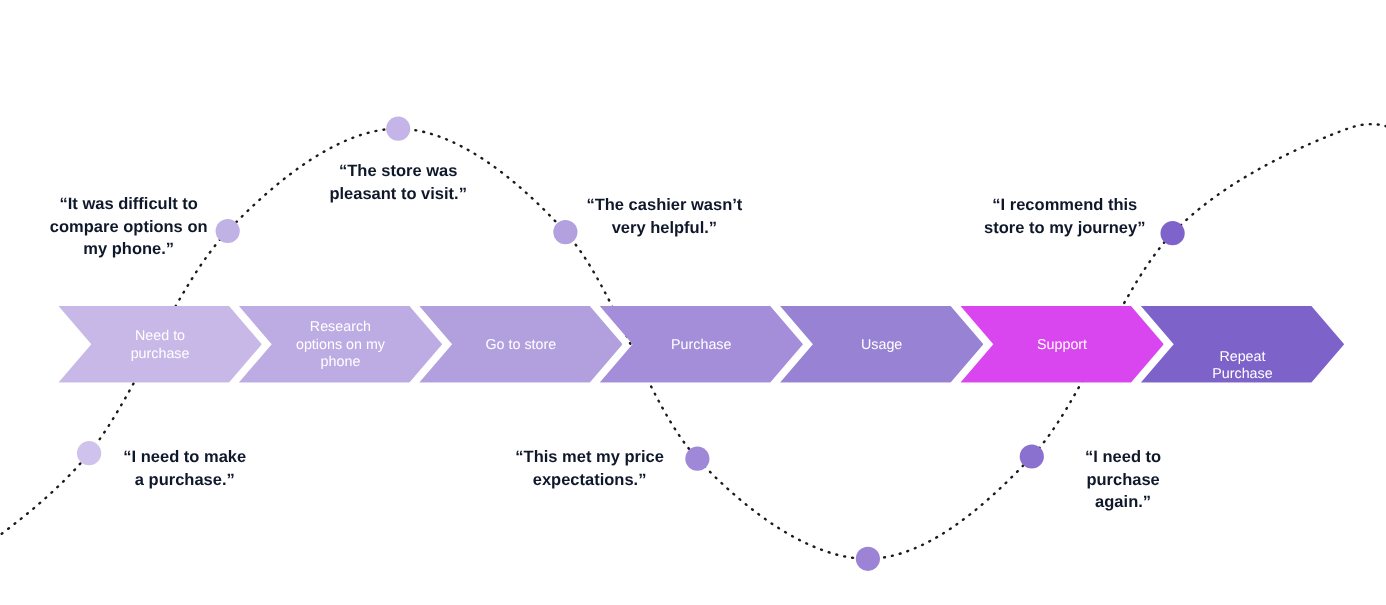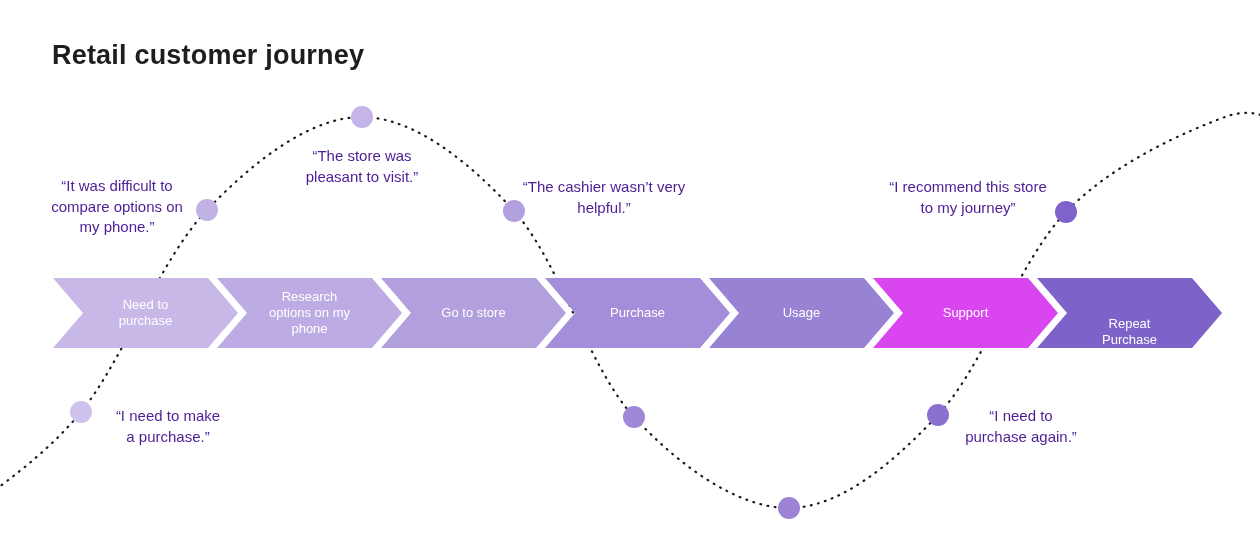--- a/index.html
+++ b/index.html
@@ -26,37 +26,36 @@
   .chev span {
     display:block; max-width:96px; text-align:center;
     color:#ffffff; font-size:13px; line-height:1.25; font-weight:400;
   }
   .p0{left:53px}.p1{left:217px}.p2{left:381px}.p3{left:545px}
   .p4{left:709px}.p5{left:873px}.p6{left:1037px}
 
   
   .quote {
     position:absolute; z-index:3; text-align:center;
-    font-size:15px; font-weight:400; line-height:1.38; color:#4c1d95;
+    font-size:15px; font-weight:700; line-height:1.38; color:#0f172a;
   }
   .q0{left:112px; top:406px; width:112px}
   .q1{left:40px;  top:176px; width:154px}
   .q2{left:282px; top:146px; width:160px}
   .q3{left:522px; top:177px; width:164px}
   .q4{left:458px; top:406px; width:156px}
   .q5{left:702px; top:409px; width:170px}
   .q6{left:962px; top:406px; width:118px}
   .q7{left:886px; top:177px; width:164px}
 </style>
 </head>
 <body>
 
 <div id="stage">
 
-  <h1 class="page-title">Retail customer journey</h1>
 
   <svg class="layer" width="1260" height="550" viewBox="0 0 1260 550">
     <path id="sentiment-curve" fill="none" stroke-width="2.2" stroke-dasharray="0.8 6.5" stroke-linecap="round" d="M -45 520 C -24.0 502.0, 39.0 463.7, 81 412 C 123.0 360.3, 160.2 259.2, 207 210 C 253.8 160.8, 310.8 116.8, 362 117 C 413.2 117.2, 468.7 161.0, 514 211 C 559.3 261.0, 588.2 367.5, 634 417 C 679.8 466.5, 738.3 508.3, 789 508 C 839.7 507.7, 891.8 464.3, 938 415 C 984.2 365.7, 1018.2 261.7, 1066 212 C 1113.8 162.3, 1187.7 130.7, 1225 117 C 1262.3 103.3, 1279.2 127.8, 1290 130" stroke="#1a1a1a"></path>
     <g id="dots-layer">
         <circle cx="81" cy="412" r="11" fill="#cfc2ec"></circle>
         <circle cx="207" cy="210" r="11" fill="#c1b2e6"></circle>
         <circle cx="362" cy="117" r="11" fill="#c4b4e8"></circle>
         <circle cx="514" cy="211" r="11" fill="#b3a0df"></circle>
         <circle cx="634" cy="417" r="11" fill="#9f88d8"></circle>
         <circle cx="789" cy="508" r="11" fill="#9c83d6"></circle>
@@ -84,16 +83,17 @@
     <span>Support</span>
   </div>
   <div class="chev p6" style="background: rgb(124, 98, 201); align-items: flex-end;">
     <span>Repeat Purchase</span>
   </div>
 
   <div class="quote q0">“I need to make a purchase.”</div>
   <div class="quote q1">“It was difficult to compare options on my phone.”</div>
   <div class="quote q2">“The store was pleasant to visit.”</div>
   <div class="quote q3">“The cashier wasn’t very helpful.”</div>
+  <div class="quote q4">“This met my price expectations.”</div>
   <div class="quote q6">“I need to purchase again.”</div>
   <div class="quote q7">“I recommend this store to my journey”</div>
 
 </div>
 
 </body></html>

